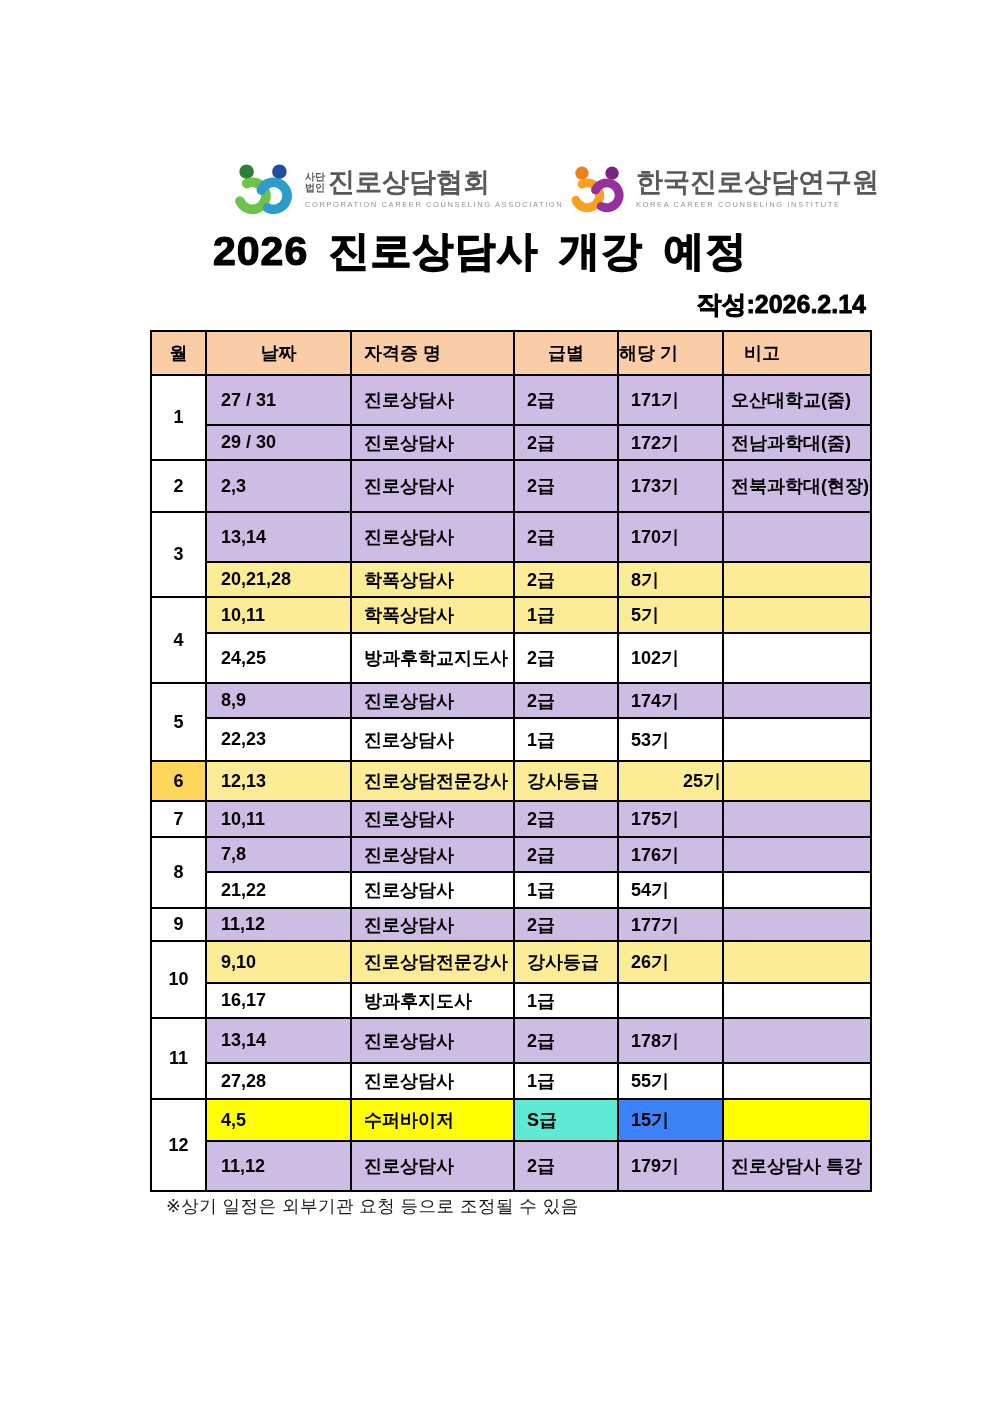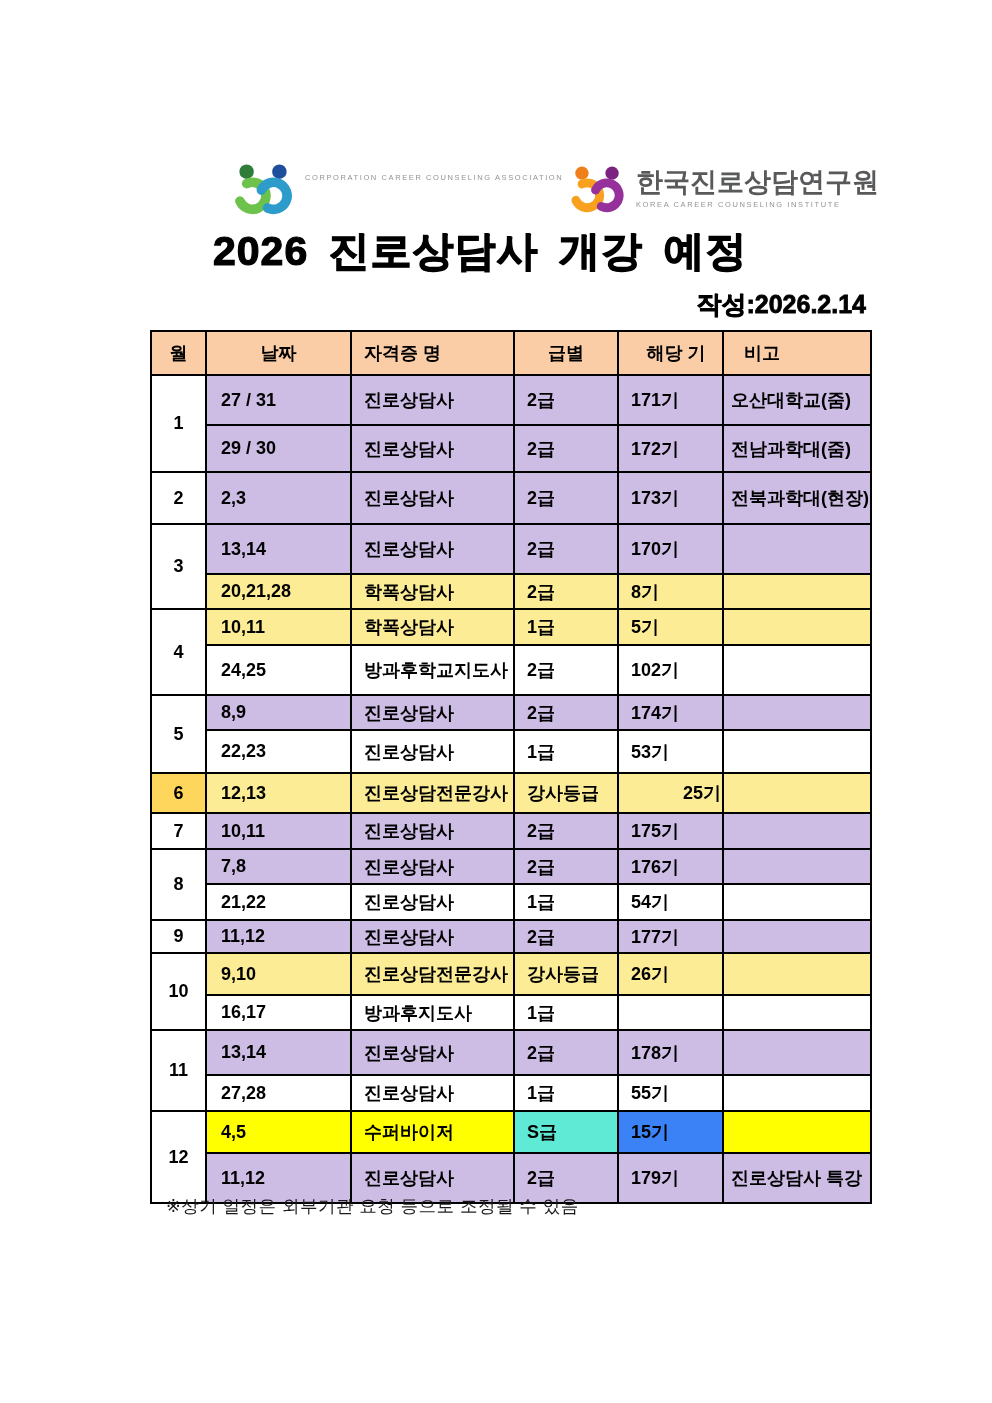--- a/index.html
+++ b/index.html
@@ -26,21 +26,21 @@
     position:absolute;left:466px;top:288px;width:400px;text-align:right;
     font-size:25px;font-weight:900;-webkit-text-stroke:0.8px #000;
   }
   
   .sched-wrap{position:absolute;left:150px;top:330px;}
   table.sched{border-collapse:collapse;table-layout:fixed;width:720px;}
   .sched th,.sched td{border:2px solid #000;overflow:hidden;box-sizing:border-box;}
   .sched th{background:var(--header-bg);font-size:18px;font-weight:bold;}
   .th-month,.th-date,.th-level{text-align:center;}
   .th-cert{text-align:left;padding-left:12px;}
-  .th-term{text-align:center;padding-left:12px;}
+  .th-term{text-align:left;padding-left:0;}
   .th-note{text-align:left;padding-left:20px;}
   .sched td{font-size:18px;font-weight:bold;vertical-align:middle;}
   .c-month{text-align:center;font-size:21px;background:#fff;}
   .c-date{padding-left:14px;}
   .c-cert{padding-left:12px;}
   .c-level{padding-left:12px;}
   .c-term{padding-left:12px;}
   .c-note{padding-left:7px;}
   
   .footnote{position:absolute;left:166px;top:1194px;font-size:17.5px;font-weight:400;color:#1a1a1a;letter-spacing:0.5px;}
@@ -51,20 +51,25 @@
 <div class="logo logo-left">
   <span class="logo-mark">
     <svg width="68" height="54" viewBox="0 0 70 56">
       <circle cx="18" cy="9" r="7.5" fill="#2f7d3b"></circle>
       <circle cx="52" cy="9" r="7.5" fill="#1f4e9c"></circle>
       <circle cx="24" cy="34" r="14" fill="none" stroke="#6cc24a" stroke-width="10" stroke-linecap="round" stroke-dasharray="66 22" transform="rotate(-115 24 34)"></circle>
       <circle cx="46" cy="34" r="14" fill="none" stroke="#2e9cca" stroke-width="10" stroke-linecap="round" stroke-dasharray="66 22" transform="rotate(-155 46 34)"></circle>
     </svg>
   </span>
   <span class="logo-text">
+    <span class="logo-topline">
+      <span class="org-prefix">사단
+법인</span>
+      <span class="org-name">진로상담협회</span>
+    </span>
     <span class="org-sub">CORPORATION CAREER COUNSELING ASSOCIATION</span>
   </span>
 </div>
 
 <div class="logo logo-right">
   <span class="logo-mark">
     <svg width="62" height="54" viewBox="0 0 70 56">
       <circle cx="18" cy="9" r="7.5" fill="#ef7f1a"></circle>
       <circle cx="52" cy="9" r="7.5" fill="#7b2380"></circle>
       <circle cx="24" cy="34" r="14" fill="none" stroke="#f7a11e" stroke-width="10" stroke-linecap="round" stroke-dasharray="66 22" transform="rotate(-115 24 34)"></circle>
@@ -104,21 +109,21 @@
     </thead>
     <tbody id="body-rows">
         <tr style="height: 50px;">
           <td class="c-month" rowspan="2" style="background: rgb(255, 255, 255);">1</td>
           <td class="c-date" style="background: rgb(205, 188, 228);">27 / 31</td>
           <td class="c-cert" style="background: rgb(205, 188, 228);">진로상담사</td>
           <td class="c-level" style="background: rgb(205, 188, 228);">2급</td>
           <td class="c-term" style="background: rgb(205, 188, 228);">171기</td>
           <td class="c-note" style="background: rgb(205, 188, 228);">오산대학교(줌)</td>
         </tr>
-        <tr style="height: 47px;">
+        <tr style="height: 35px;">
           <td class="c-date" style="background: rgb(205, 188, 228);">29 / 30</td>
           <td class="c-cert" style="background: rgb(205, 188, 228);">진로상담사</td>
           <td class="c-level" style="background: rgb(205, 188, 228);">2급</td>
           <td class="c-term" style="background: rgb(205, 188, 228);">172기</td>
           <td class="c-note" style="background: rgb(205, 188, 228);">전남과학대(줌)</td>
         </tr>
         <tr style="height: 52px;">
           <td class="c-month" rowspan="1" style="background: rgb(255, 255, 255);">2</td>
           <td class="c-date" style="background: rgb(205, 188, 228);">2,3</td>
           <td class="c-cert" style="background: rgb(205, 188, 228);">진로상담사</td>

